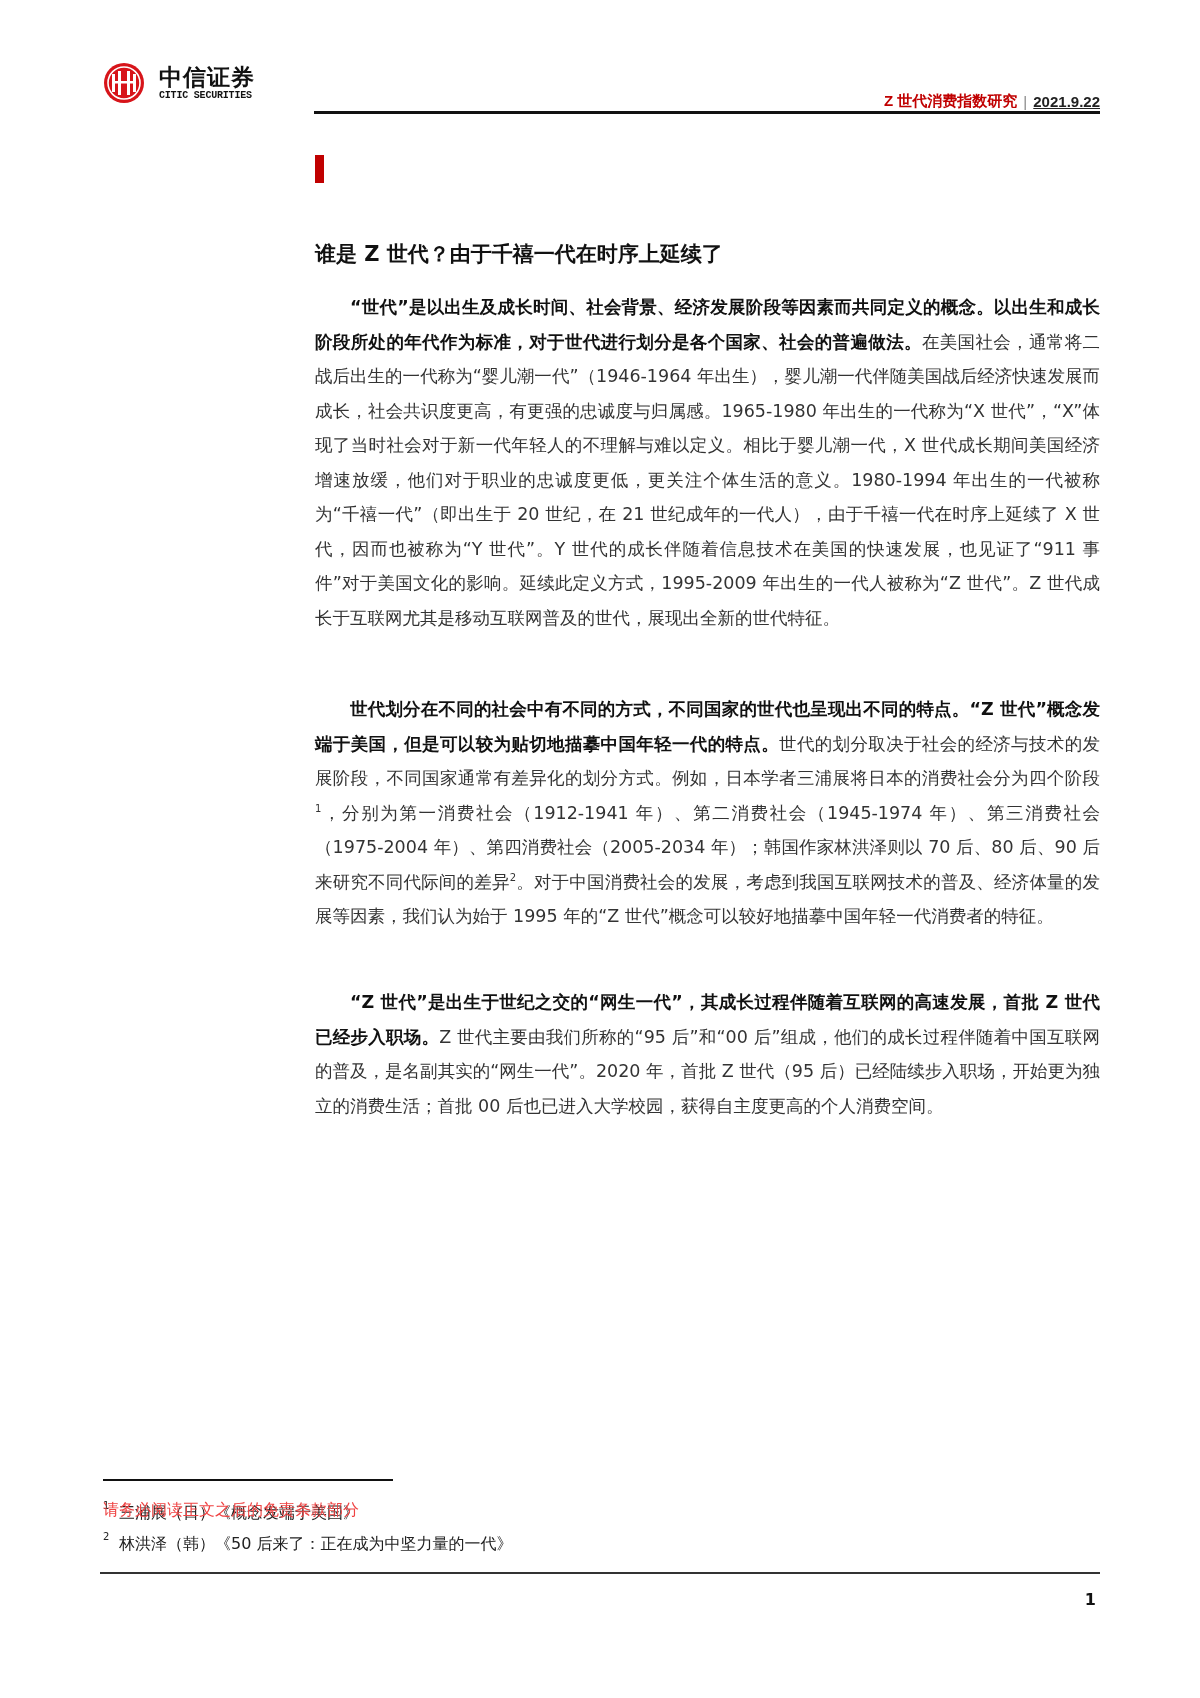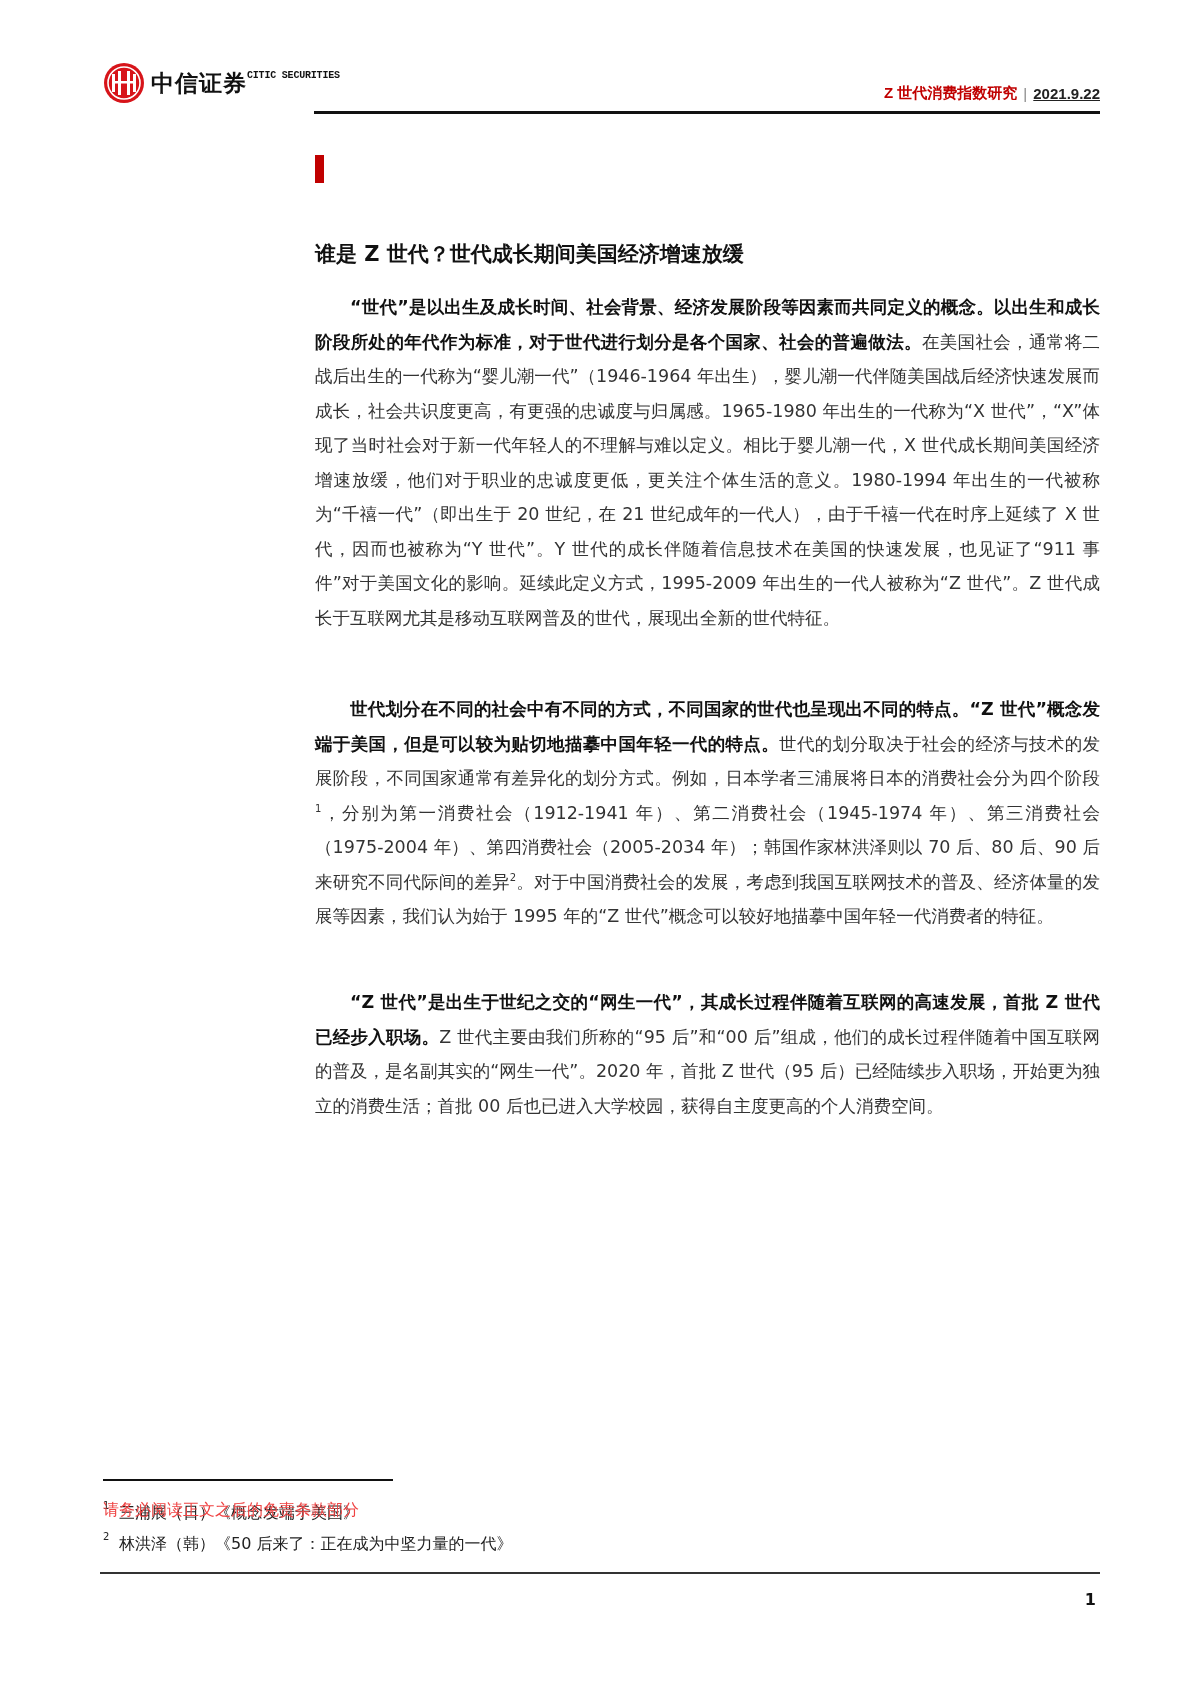--- a/index.html
+++ b/index.html
@@ -1,23 +1,23 @@
 <!DOCTYPE html>
 <html><head>
 <meta charset="utf-8">
 <style>
   html, body { margin: 0; padding: 0; background: #ffffff; }
   body { width: 1200px; height: 1698px; position: relative; overflow: hidden;
          font-family: "DejaVu Sans", "Liberation Sans", sans-serif; color: #222; }
   .logo { position: absolute; left: 103px; top: 62px; display: flex; align-items: center; }
   .logo-mark { width: 42px; height: 42px; }
-  .logo-text { margin-left: 6px; display: flex; flex-direction: row; }
+  .logo-text { margin-left: 14px; display: flex; flex-direction: column; }
   .logo-cn { font-size: 23px; font-weight: bold; color: #111; letter-spacing: 1px; line-height: 26px; font-family: "DejaVu Serif", serif; }
   .logo-en { font-size: 10px; font-weight: bold; color: #111; line-height: 12px; letter-spacing: -0.2px; font-family: Liberation Mono, monospace; }
-  .header-right { position: absolute; right: 100px; top: 84px; font-size: 15px; font-weight: bold; display: flex; align-items: center; font-family: "Liberation Sans", sans-serif; }
+  .header-right { position: absolute; right: 100px; top: 92px; font-size: 15px; font-weight: bold; display: flex; align-items: center; font-family: "Liberation Sans", sans-serif; }
   .header-title { color: #c00000; }
   .header-sep { color: #888; margin: 0 6px; font-weight: normal; }
   .header-date { color: #222; text-decoration: underline; }
   .header-rule { position: absolute; left: 314px; right: 100px; top: 111px; height: 3px; background: #111; }
 
   .section-title { position: absolute; left: 315px; top: 155px; display: flex; align-items: center; }
   .section-bar { width: 9px; height: 28px; background: #c00000; }
   .section-text { margin-left: 36px; font-size: 29px; font-weight: bold; color: #111; letter-spacing: 1px; }
 
   .subsection { position: absolute; left: 315px; top: 240px; font-size: 21px; font-weight: bold; color: #111; }
@@ -61,21 +61,21 @@
   <span class="header-title">Z 世代消费指数研究</span>
   <span class="header-sep">|</span>
   <span class="header-date">2021.9.22</span>
 </div>
 <div class="header-rule"></div>
 
 <div class="section-title">
   <div class="section-bar"></div>
 </div>
 
-<div class="subsection">谁是 Z 世代？世代成长期间美国经济增速放缓</div>
+<div class="subsection">谁是 Z 世代？由于千禧一代在时序上延续了</div>
 
 <div class="body-block" id="p1">
   <p><b>“世代”是以出生及成长时间、社会背景、经济发展阶段等因素而共同定义的概念。以出生和成长阶段所处的年代作为标准，对于世代进行划分是各个国家、社会的普遍做法。</b><span>在美国社会，通常将二战后出生的一代称为“婴儿潮一代”（1946-1964 年出生），婴儿潮一代伴随美国战后经济快速发展而成长，社会共识度更高，有更强的忠诚度与归属感。1965-1980 年出生的一代称为“X 世代”，“X”体现了当时社会对于新一代年轻人的不理解与难以定义。相比于婴儿潮一代，X 世代成长期间美国经济增速放缓，他们对于职业的忠诚度更低，更关注个体生活的意义。1980-1994 年出生的一代被称为“千禧一代”（即出生于 20 世纪，在 21 世纪成年的一代人），由于千禧一代在时序上延续了 X 世代，因而也被称为“Y 世代”。Y 世代的成长伴随着信息技术在美国的快速发展，也见证了“911 事件”对于美国文化的影响。延续此定义方式，1995-2009 年出生的一代人被称为“Z 世代”。Z 世代成长于互联网尤其是移动互联网普及的世代，展现出全新的世代特征。</span></p>
 </div>
 
 <div class="body-block" id="p2">
   <p><b>世代划分在不同的社会中有不同的方式，不同国家的世代也呈现出不同的特点。“Z 世代”概念发端于美国，但是可以较为贴切地描摹中国年轻一代的特点。</b><span>世代的划分取决于社会的经济与技术的发展阶段，不同国家通常有差异化的划分方式。例如，日本学者三浦展将日本的消费社会分为四个阶段</span><sup>1</sup><span>，分别为第一消费社会（1912-1941 年）、第二消费社会（1945-1974 年）、第三消费社会（1975-2004 年）、第四消费社会（2005-2034 年）；韩国作家林洪泽则以 70 后、80 后、90 后来研究不同代际间的差异</span><sup>2</sup><span>。对于中国消费社会的发展，考虑到我国互联网技术的普及、经济体量的发展等因素，我们认为始于 1995 年的“Z 世代”概念可以较好地描摹中国年轻一代消费者的特征。</span></p>
 </div>
 
 <div class="body-block" id="p3">

